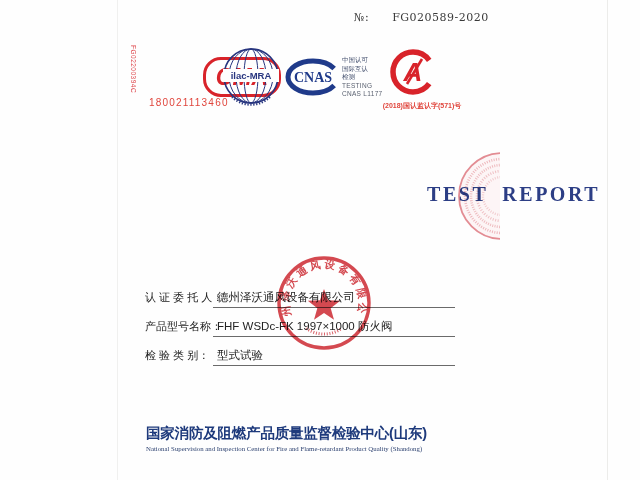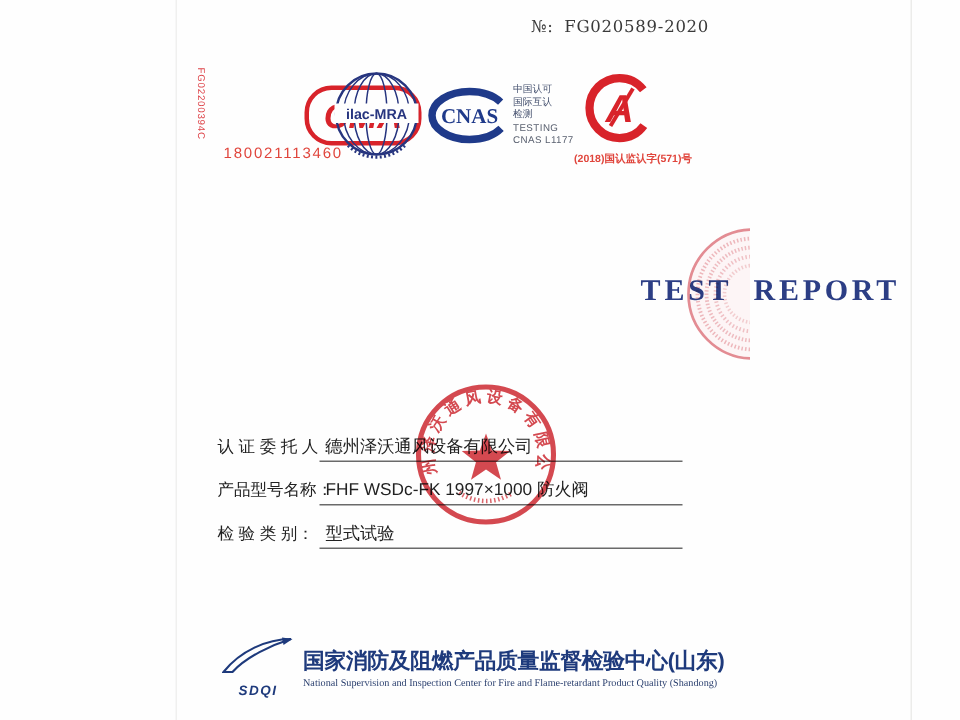--- a/index.html
+++ b/index.html
@@ -5,21 +5,21 @@
   html,body{margin:0;padding:0;}
   body{width:640px;height:480px;background:#fbfbfb;font-family:"Liberation Sans",sans-serif;overflow:hidden;}
   .page{position:relative;width:640px;height:480px;background:#fefefe;}
   .scan-edge{position:absolute;top:0;bottom:0;width:1px;background:#f0f0ef;}
   .scan-edge.left{left:117px;}
   .scan-edge.right{left:607px;background:#ececea;}
 
   
   .report-no{position:absolute;left:354px;top:11px;font-family:"DejaVu Serif","Liberation Serif",serif;
     font-size:11px;color:#3a3a3a;letter-spacing:.5px;}
-  .report-no .num{margin-left:7px;}
+  .report-no .num{margin-left:23px;}
 
   
   .cma-side{position:absolute;left:130px;top:45px;height:62px;font-size:6.5px;color:#d8232a;
     writing-mode:vertical-rl;text-orientation:mixed;letter-spacing:.5px;opacity:.85;}
   .cma-logo{position:absolute;left:155px;top:57px;width:72px;height:34px;border:3px solid #d8232a;
     border-radius:18px;display:flex;align-items:center;justify-content:center;margin-left:48px;}
   .cma-logo span{font-size:23px;font-weight:bold;font-style:italic;color:#d8232a;letter-spacing:0px;}
   .cma-no{position:absolute;left:149px;top:97px;width:86px;text-align:left;font-size:10px;
     color:#e0453c;letter-spacing:1.2px;font-weight:normal;}
 
@@ -140,26 +140,19 @@
   <svg class="seal-edge" width="48" height="92" viewBox="0 0 48 92">
     <circle cx="50" cy="46" r="43" fill="#e8959b" opacity=".10"></circle>
     <circle cx="50" cy="46" r="43" fill="none" stroke="#dd7079" stroke-width="1.8"></circle>
     <circle cx="50" cy="46" r="37" fill="none" stroke="#dd7079" stroke-width="2.6" stroke-dasharray="1 1.4" opacity=".6"></circle>
     <circle cx="50" cy="46" r="31" fill="none" stroke="#dd7079" stroke-width="2.6" stroke-dasharray="1 1.3" opacity=".55"></circle>
     <circle cx="50" cy="46" r="25" fill="none" stroke="#dd7079" stroke-width="2.6" stroke-dasharray="1 1.5" opacity=".5"></circle>
     <circle cx="50" cy="46" r="19" fill="none" stroke="#dd7079" stroke-width="2.4" stroke-dasharray="1 1.4" opacity=".4"></circle>
   </svg>
 
   <div class="footer">
-    <div class="footer-logo">
-      <svg width="48" height="26" viewBox="0 0 48 26">
-        <path d="M1 24 C 12 10, 30 2, 46 2 C 33 6, 16 14, 7 24 Z" fill="none" stroke="#1e3a7c" stroke-width="1.4"></path>
-        <path d="M 40 1 L 47 2 L 41 6 Z" fill="#1e3a7c"></path>
-      </svg>
-      <div class="sdqi">SDQI</div>
-    </div>
     <div class="footer-text">
       <div class="zh">国家消防及阻燃产品质量监督检验中心(山东)</div>
       <div class="en">National Supervision and Inspection Center for Fire and Flame-retardant Product Quality (Shandong)</div>
     </div>
   </div>
 
 </div>
 
 </body></html>

